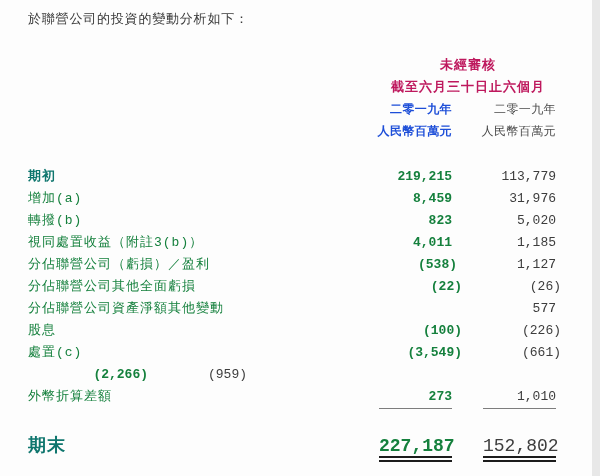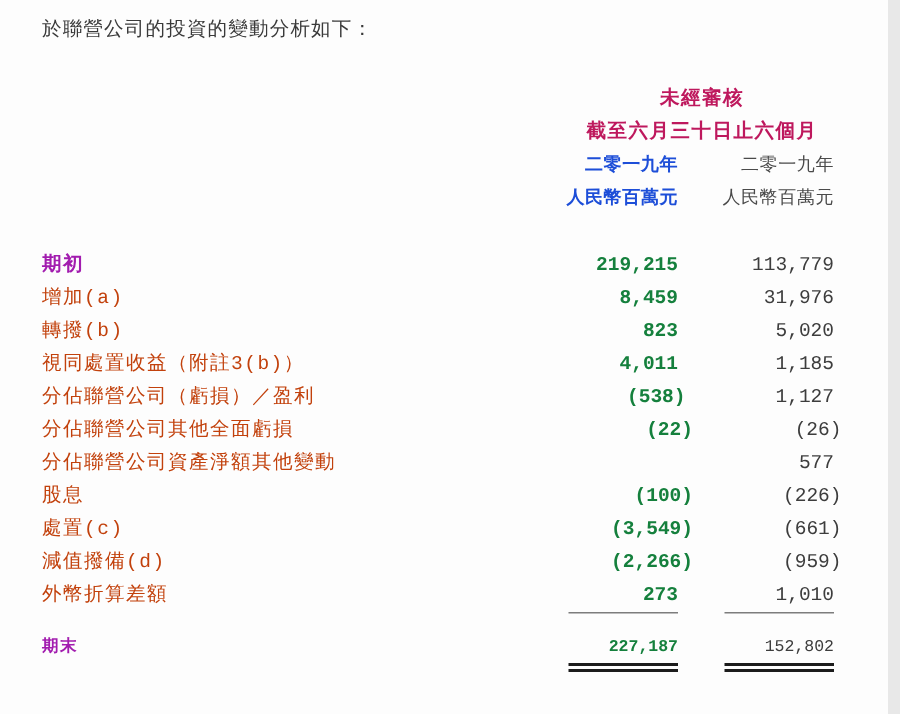--- a/index.html
+++ b/index.html
@@ -26,29 +26,29 @@
     white-space:nowrap;
   }
   .cols{display:flex;height:22px;line-height:22px;}
   .flexfill{flex:1;}
   .c1{width:120px;text-align:right;font-size:12px;letter-spacing:0.4px;
       font-weight:bold;color:#1d4ed8;white-space:nowrap;}
   .c2{width:104px;text-align:right;font-size:12px;letter-spacing:0.4px;
       color:#4a4a4a;white-space:nowrap;}
   .rows{margin-top:23px;}
   .row{display:flex;height:22px;line-height:22px;font-size:13px;}
-  .lbl{flex:1;letter-spacing:1px;color:#c2410c;white-space:nowrap;}
-  .lbl.bold{font-weight:bold;color:#a21caf;}
+  .lbl{flex:1;letter-spacing:1px;color:#15803d;white-space:nowrap;}
+  .lbl.bold{font-weight:bold;color:#0f766e;}
   .v1{width:120px;text-align:right;font-weight:bold;color:#15803d;}
   .v2{width:104px;text-align:right;color:#3d3d3d;}
   .uline{
     display:inline-block;width:73px;text-align:right;
     border-bottom:1.5px solid #7d7d7d;padding-bottom:2px;line-height:18px;
   }
-  .total{display:flex;height:26px;line-height:22px;font-size:11px;margin-top:13px;}
+  .total{display:flex;height:26px;line-height:22px;font-size:18px;margin-top:27px;}
   .dline{
     display:inline-block;width:73px;text-align:right;
     border-bottom:6px double #1c1c1c;padding-bottom:2px;line-height:16px;
   }
 </style>
 </head>
 <body>
 
 <div class="page">
 
@@ -122,21 +122,20 @@
         <div class="v2 num" style="margin-right: -5px;">(226)</div>
       </div>
 
       <div class="row">
         <div class="lbl">處置(c)</div>
         <div class="v1 num" style="margin-right: -5px;">(3,549)</div>
         <div class="v2 num" style="margin-right: -5px;">(661)</div>
       </div>
 
       <div class="row">
-        <div class="lbl">減值撥備(d)</div>
         <div class="v1 num" style="margin-right: -5px;">(2,266)</div>
         <div class="v2 num" style="margin-right: -5px;">(959)</div>
       </div>
 
       <div class="row">
         <div class="lbl">外幣折算差額</div>
         <div class="v1"><span class="uline num">273</span></div>
         <div class="v2"><span class="uline num">1,010</span></div>
       </div>
 

